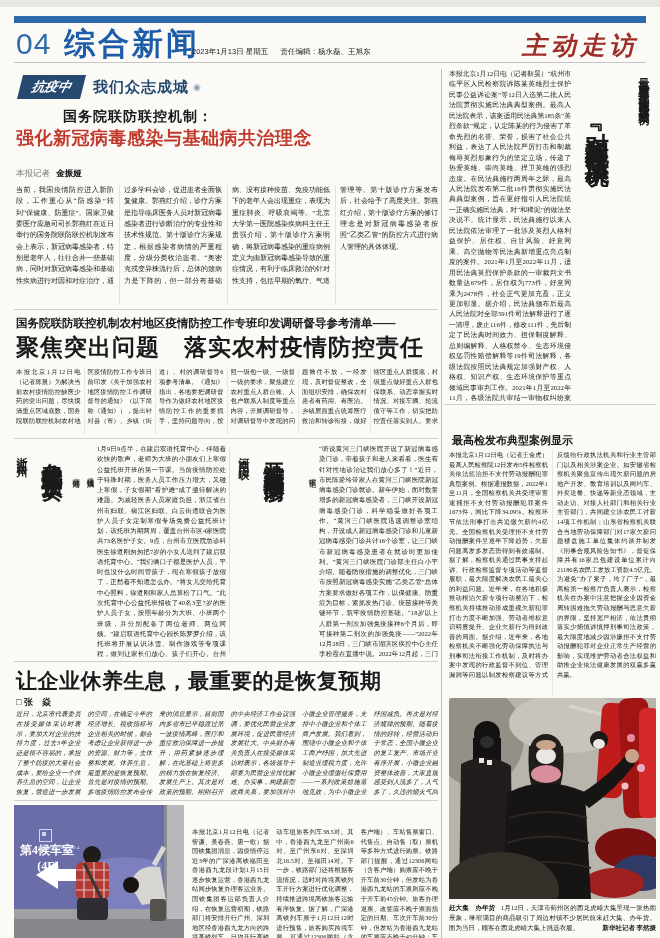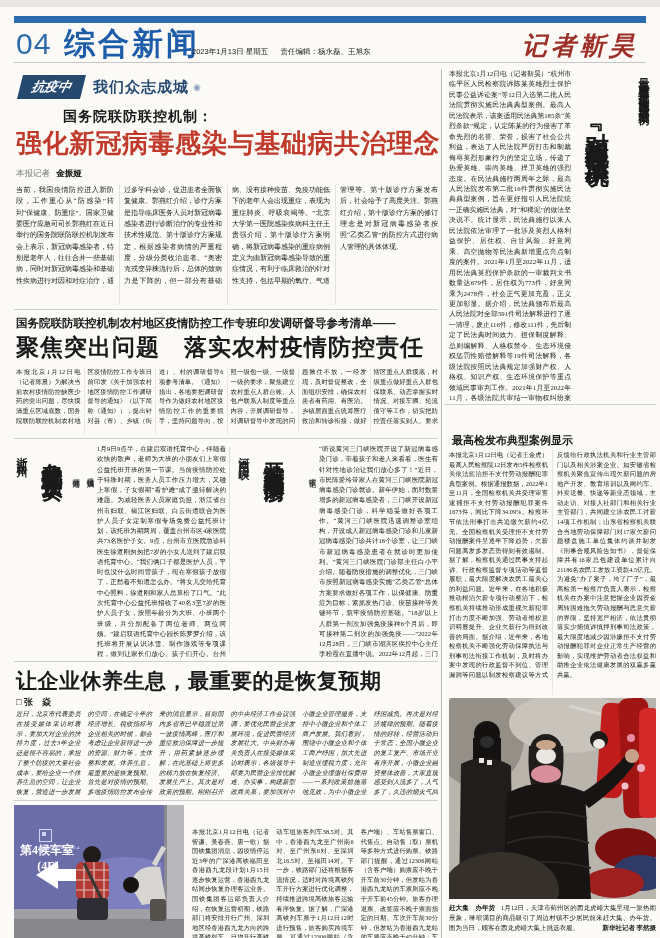--- a/index.html
+++ b/index.html
@@ -18,21 +18,21 @@
             color:#9e2f28;font-family:"DejaVu Serif",serif;letter-spacing:4px;}
   .headrule{left:14px;top:55px;width:632px;border-top:1px solid #c6c6c6;}
   
   .badge{left:20px;top:68px;display:flex;align-items:center;}
   .badge-tag{background:#25496f;color:#fff;font-weight:bold;font-style:italic;
              font-size:13px;padding:3px 12px;transform:skewX(-14deg);}
   .badge-slogan{color:#25496f;font-weight:bold;font-size:15px;margin-left:10px;letter-spacing:1px;}
   .badge-icon{color:#8aa0b8;font-size:9px;margin-left:4px;}
   
   .a-kicker{left:16px;top:101px;font-size:14px;font-weight:bold;letter-spacing:1px;padding-left:47px;}
-  .a-headline{left:16px;top:119px;width:424px;font-size:26px;font-weight:bold;color:#c0392b;letter-spacing:0.5px;text-align:right;}
+  .a-headline{left:16px;top:119px;width:424px;font-size:18px;font-weight:bold;color:#c0392b;letter-spacing:0.5px;}
   .byline{font-size:8.5px;color:#111;}
   .byline .lbl{color:#777;margin-right:4px;}
   .byline .nm{font-weight:bold;}
   .a-byline{left:16px;top:161px;}
   .a-body{left:16px;top:178px;width:422px;height:120px;font-size:7px;line-height:1.62;
           column-count:4;column-gap:10px;column-rule:1px solid #e4e2de;overflow:hidden;}
   .bodytext{text-indent:2em;}
   .ruleA{left:14px;top:302px;width:424px;border-top:1px solid #cfcfcf;}
   
   .b-kicker{left:16px;top:309px;font-size:11.5px;font-weight:bold;}
@@ -97,21 +97,21 @@
 
 <div class="page">
 
   <div class="abs topbar"></div>
   <div class="abs pageno sans">04</div>
   <div class="abs secname sans">综合新闻</div>
   <div class="abs dateline sans">
     <span>2023年1月13日 星期五</span>
     <span class="editors">责任编辑：杨永磊、王旭东</span>
   </div>
-  <div class="abs masthead">记者靳昊</div>
+  <div class="abs masthead">主动走访</div>
   <div class="abs headrule"></div>
 
   <div class="abs badge sans">
     <span class="badge-tag">抗疫中</span>
     <span class="badge-slogan">我们众志成城</span>
     <span class="badge-icon">◉</span>
   </div>
 
   <div class="abs a-kicker sans">国务院联防联控机制：</div>
   <div class="abs a-headline">强化新冠病毒感染与基础病共治理念</div>

